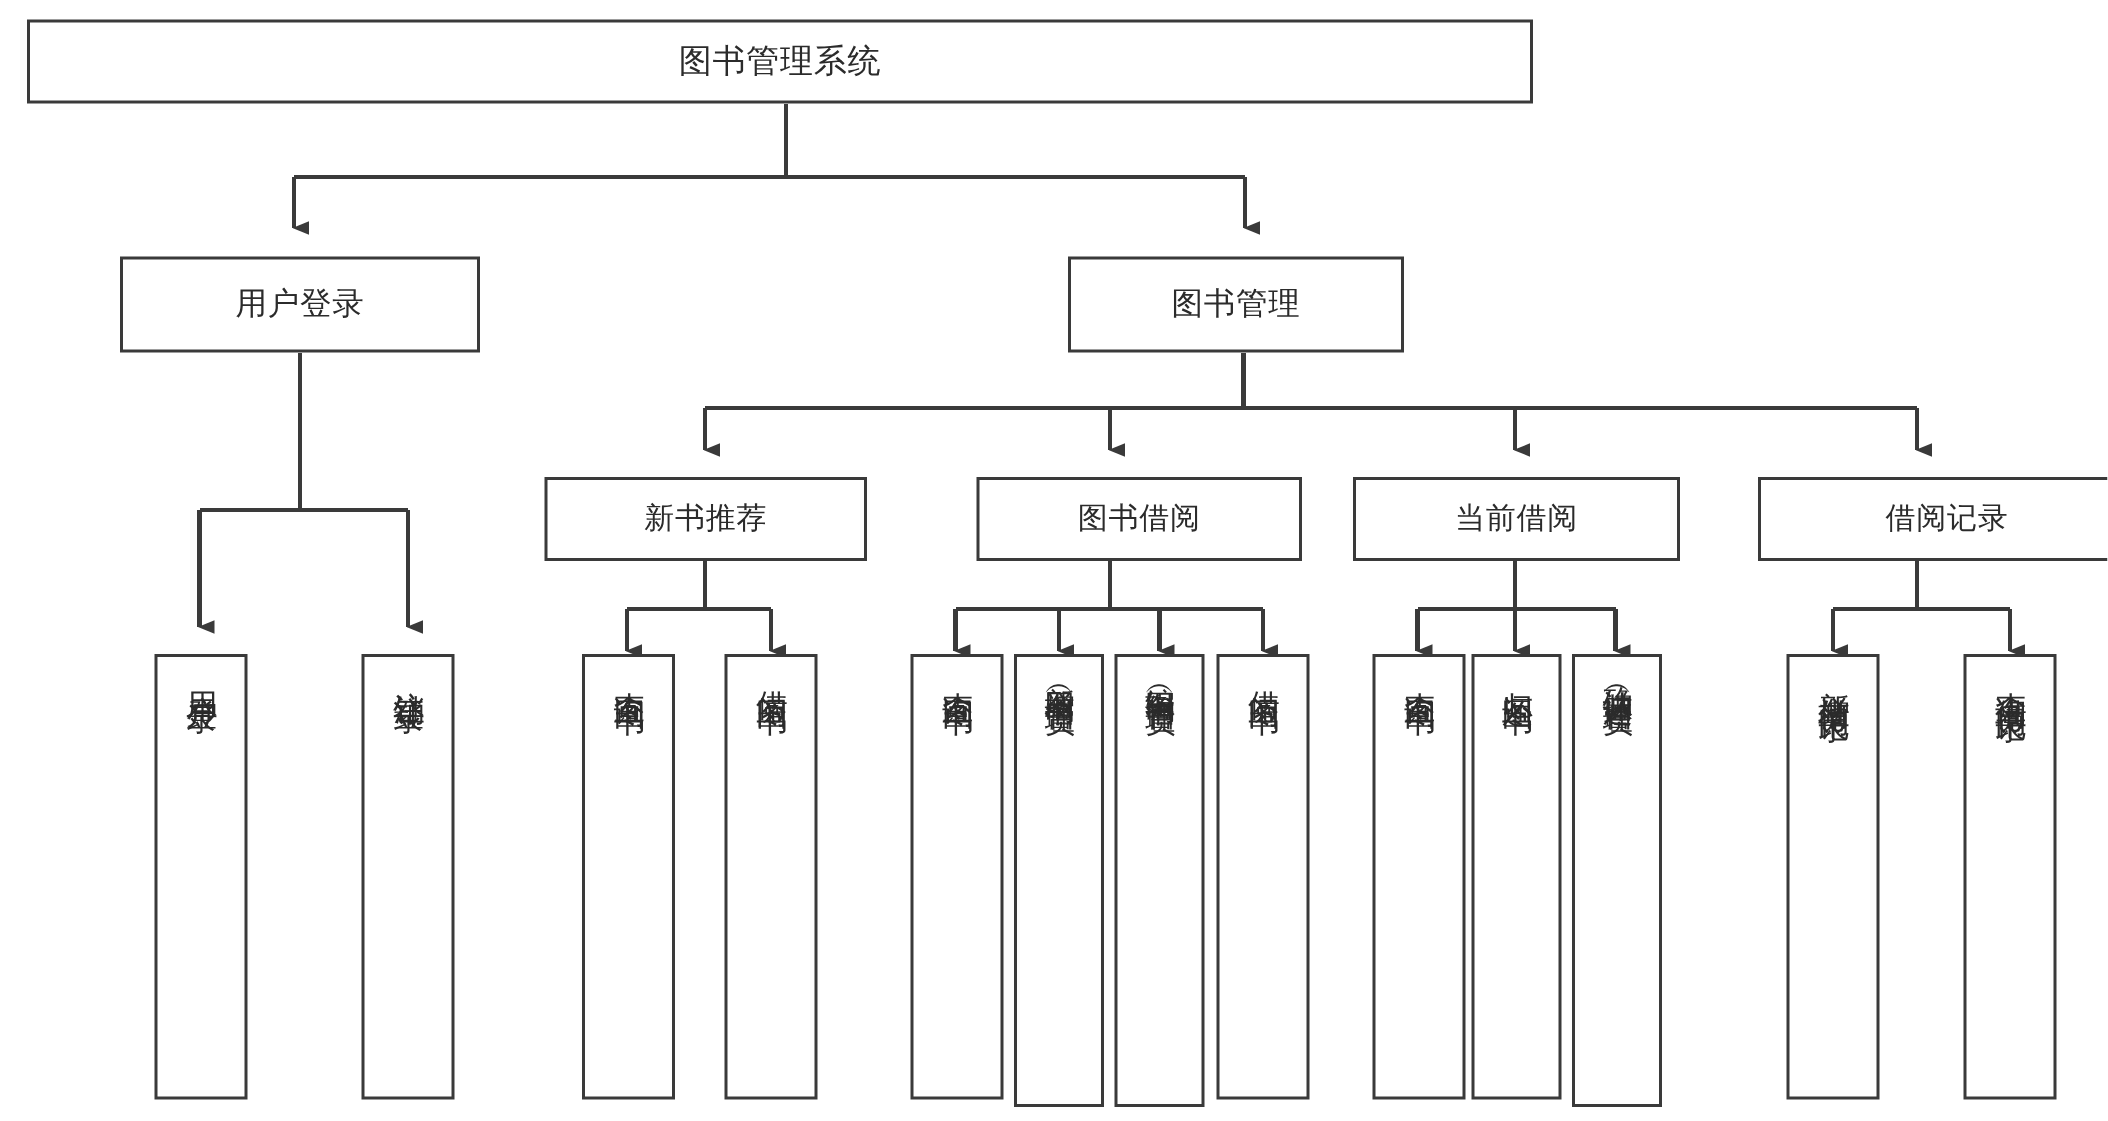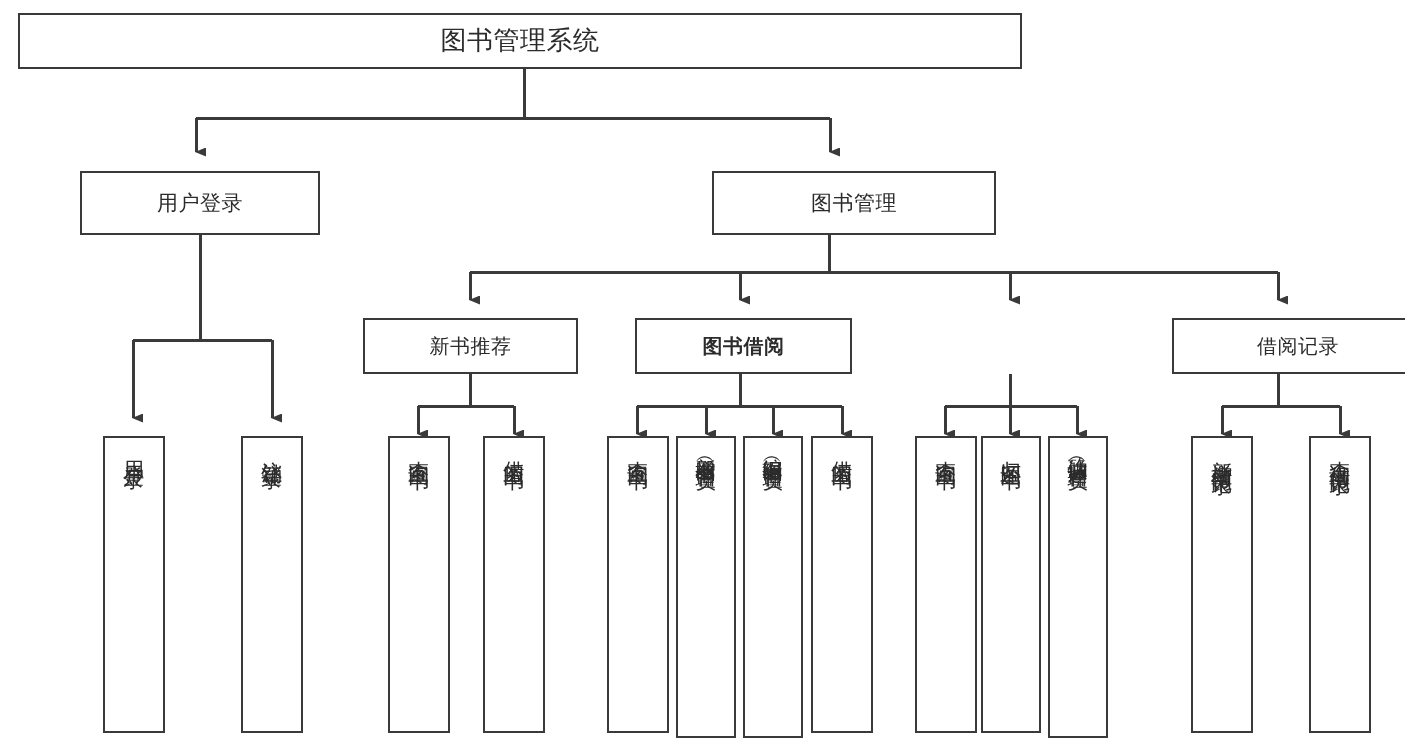--- a/index.html
+++ b/index.html
@@ -32,21 +32,21 @@
     justify-content:center;
     text-align:center;
   }
   .node .label{
     font-size:21px;
     line-height:1.15;
     color:#2b2b2b;
     letter-spacing:0.5px;
     white-space:nowrap;
   }
-  .node.root .label{font-size:26px;}
+  .node.root .label{font-size:22px;}
   .node.level2 .label{font-size:21px;}
   .node.level3 .label{font-size:20px;}
   .leaf{
     position:absolute;
     box-sizing:border-box;
     background:#ffffff;
     border:2px solid #3a3a3a;
     display:flex;
     align-items:flex-start;
     justify-content:center;
@@ -129,29 +129,32 @@
     </g>
   </svg>
 
   <div class="node root" style="left:18px; top:13px; width:1004px; height:56px;">
     <span class="label">图书管理系统</span>
   </div>
 
   <div class="node level2" style="left:80px; top:171px; width:240px; height:64px;">
     <span class="label">用户登录</span>
   </div>
-  <div class="node level2" style="left:712px; top:171px; width:284px; height:64px;">
+  <div class="node level2" style="left:712px; top:171px; width:224px; height:64px;">
     <span class="label">图书管理</span>
   </div>
 
   <div class="node level3" style="left:363px; top:318px; width:215px; height:56px;">
     <span class="label">新书推荐</span>
   </div>
-  <div class="node level3" style="left:635px; top:318px; width:217px; height:56px;font-weight:bold;">
+  <div class="node level3" style="left:651px; top:318px; width:217px; height:56px;">
     <span class="label">图书借阅</span>
+  </div>
+  <div class="node level3" style="left:902px; top:318px; width:218px; height:56px;">
+    <span class="label">当前借阅</span>
   </div>
   <div class="node level3" style="left:1172px; top:318px; width:252px; height:56px;">
     <span class="label">借阅记录</span>
   </div>
 
   <div class="leaf" style="left:103px; top:436px; width:62px; height:297px;">
     <span class="vlabel">用户登录</span>
   </div>
   <div class="leaf" style="left:241px; top:436px; width:62px; height:297px;">
     <span class="vlabel">注销登录</span>

